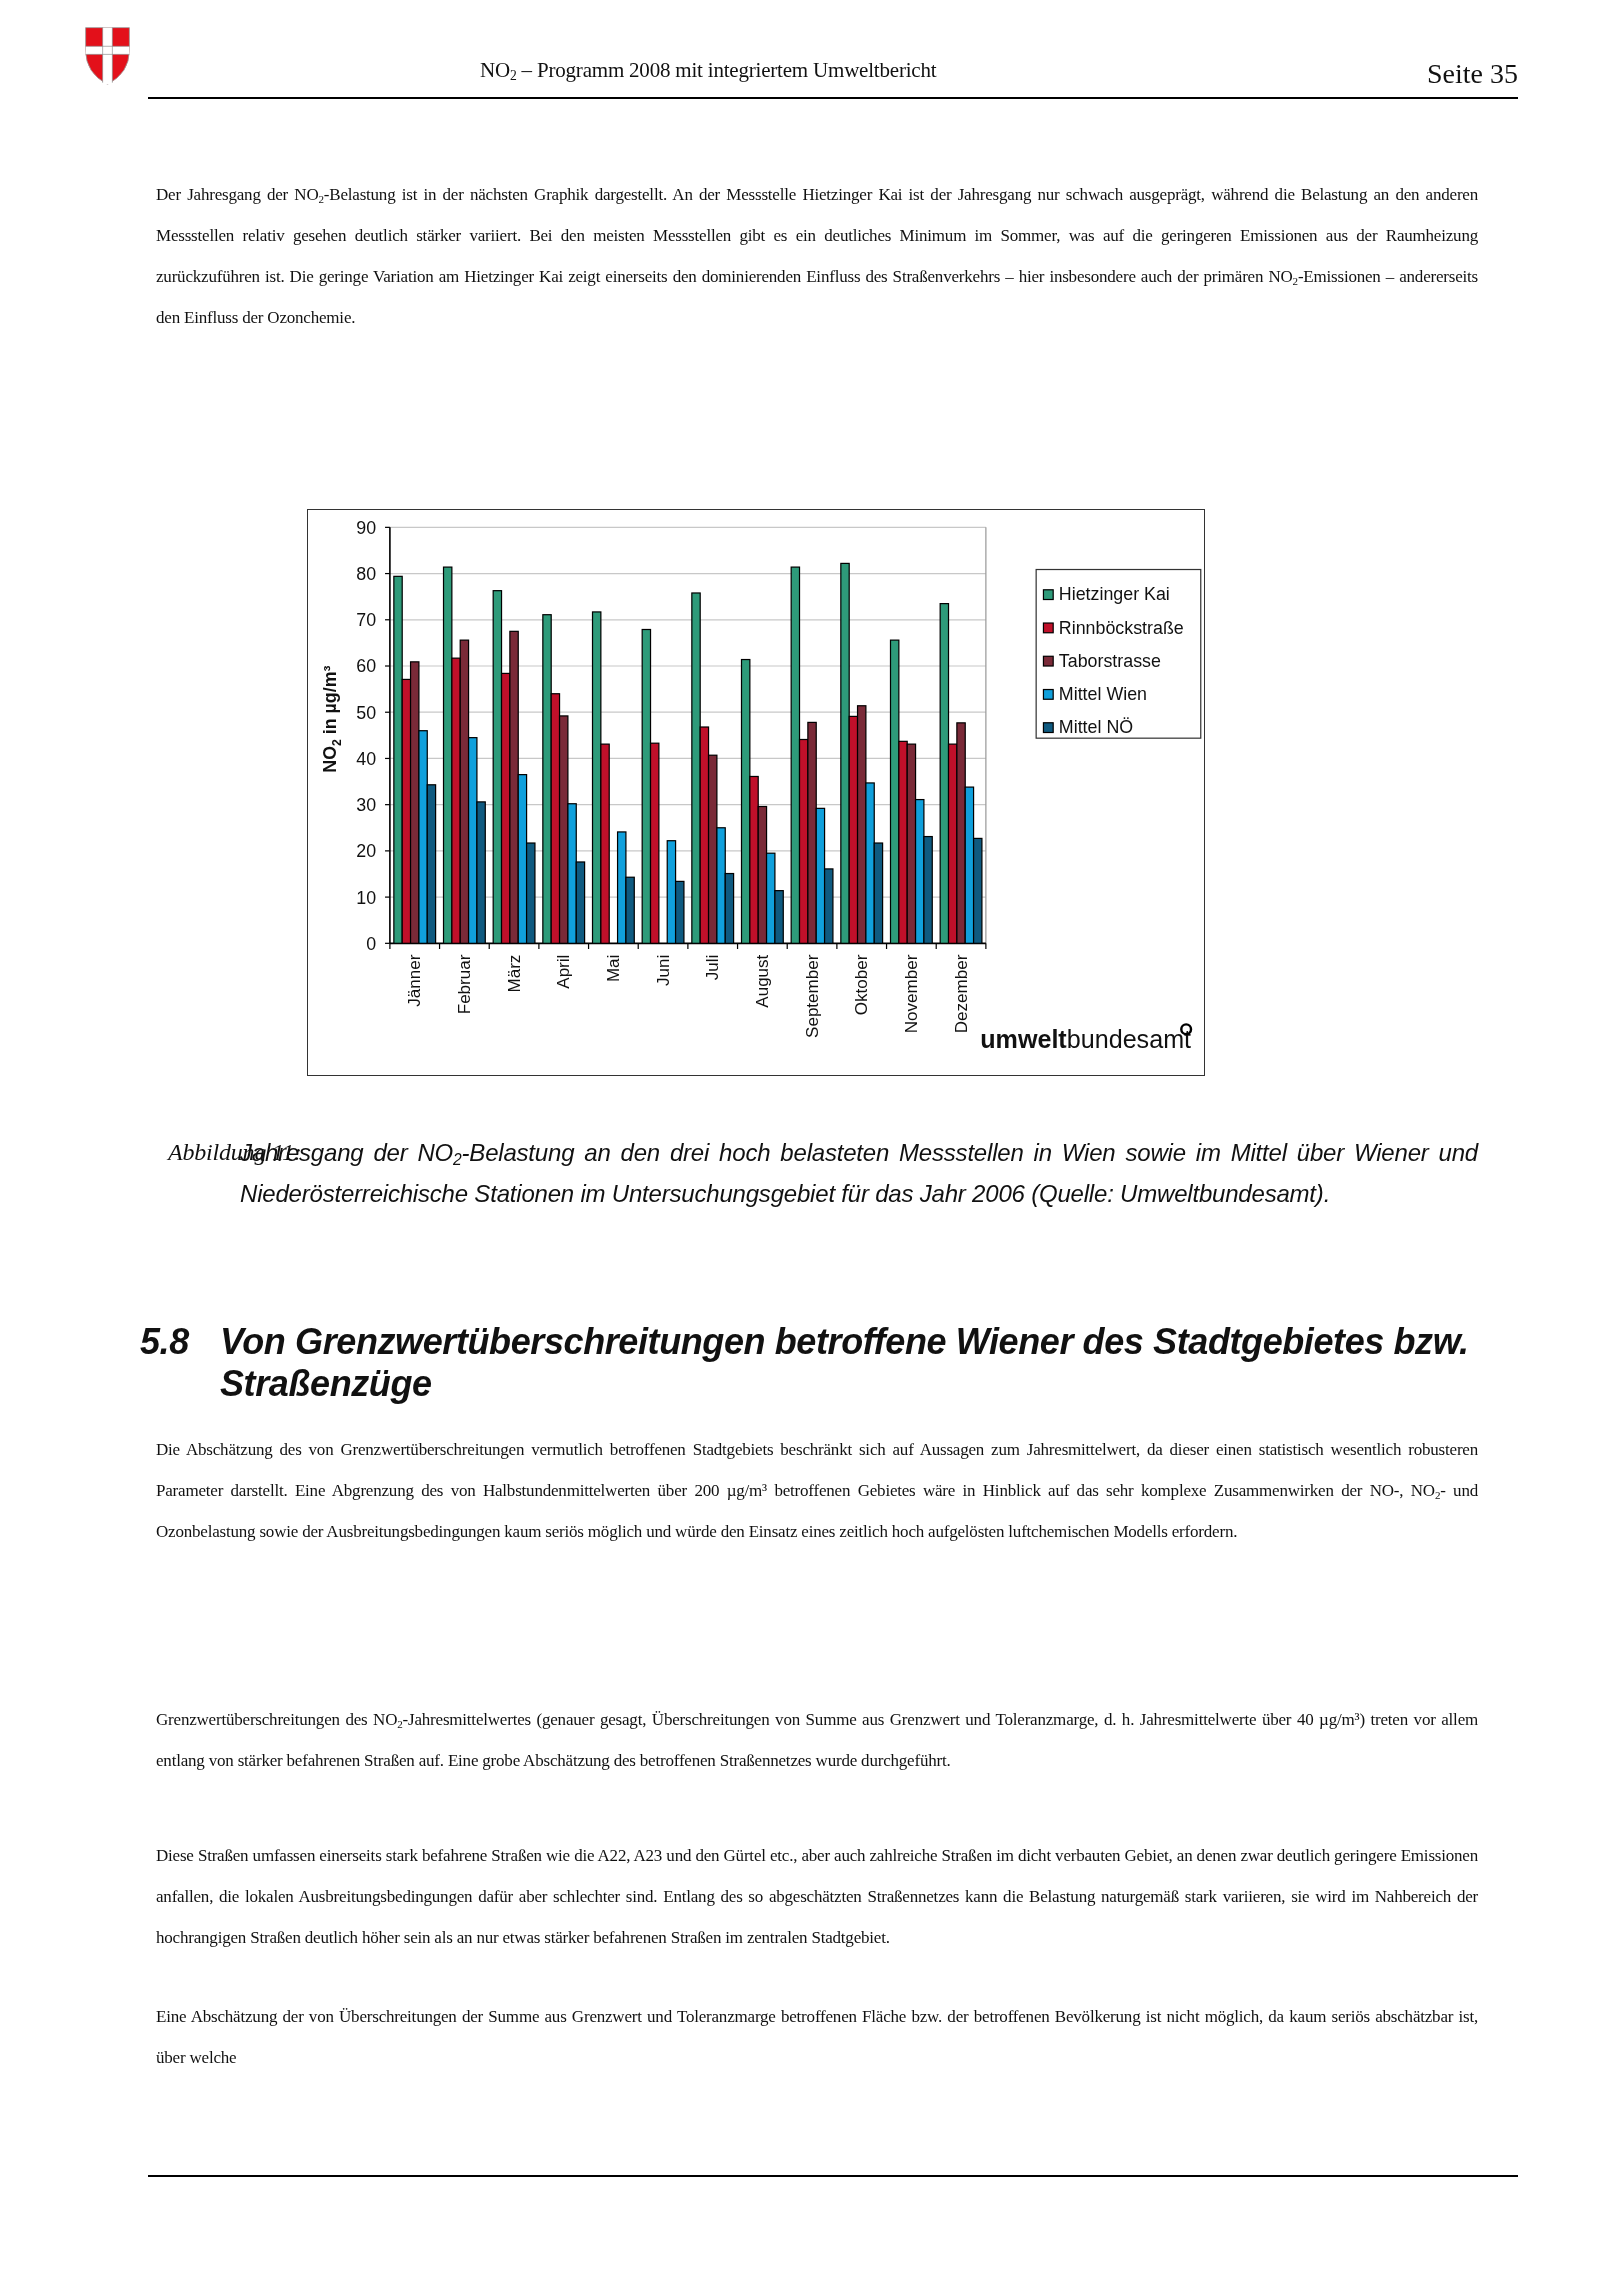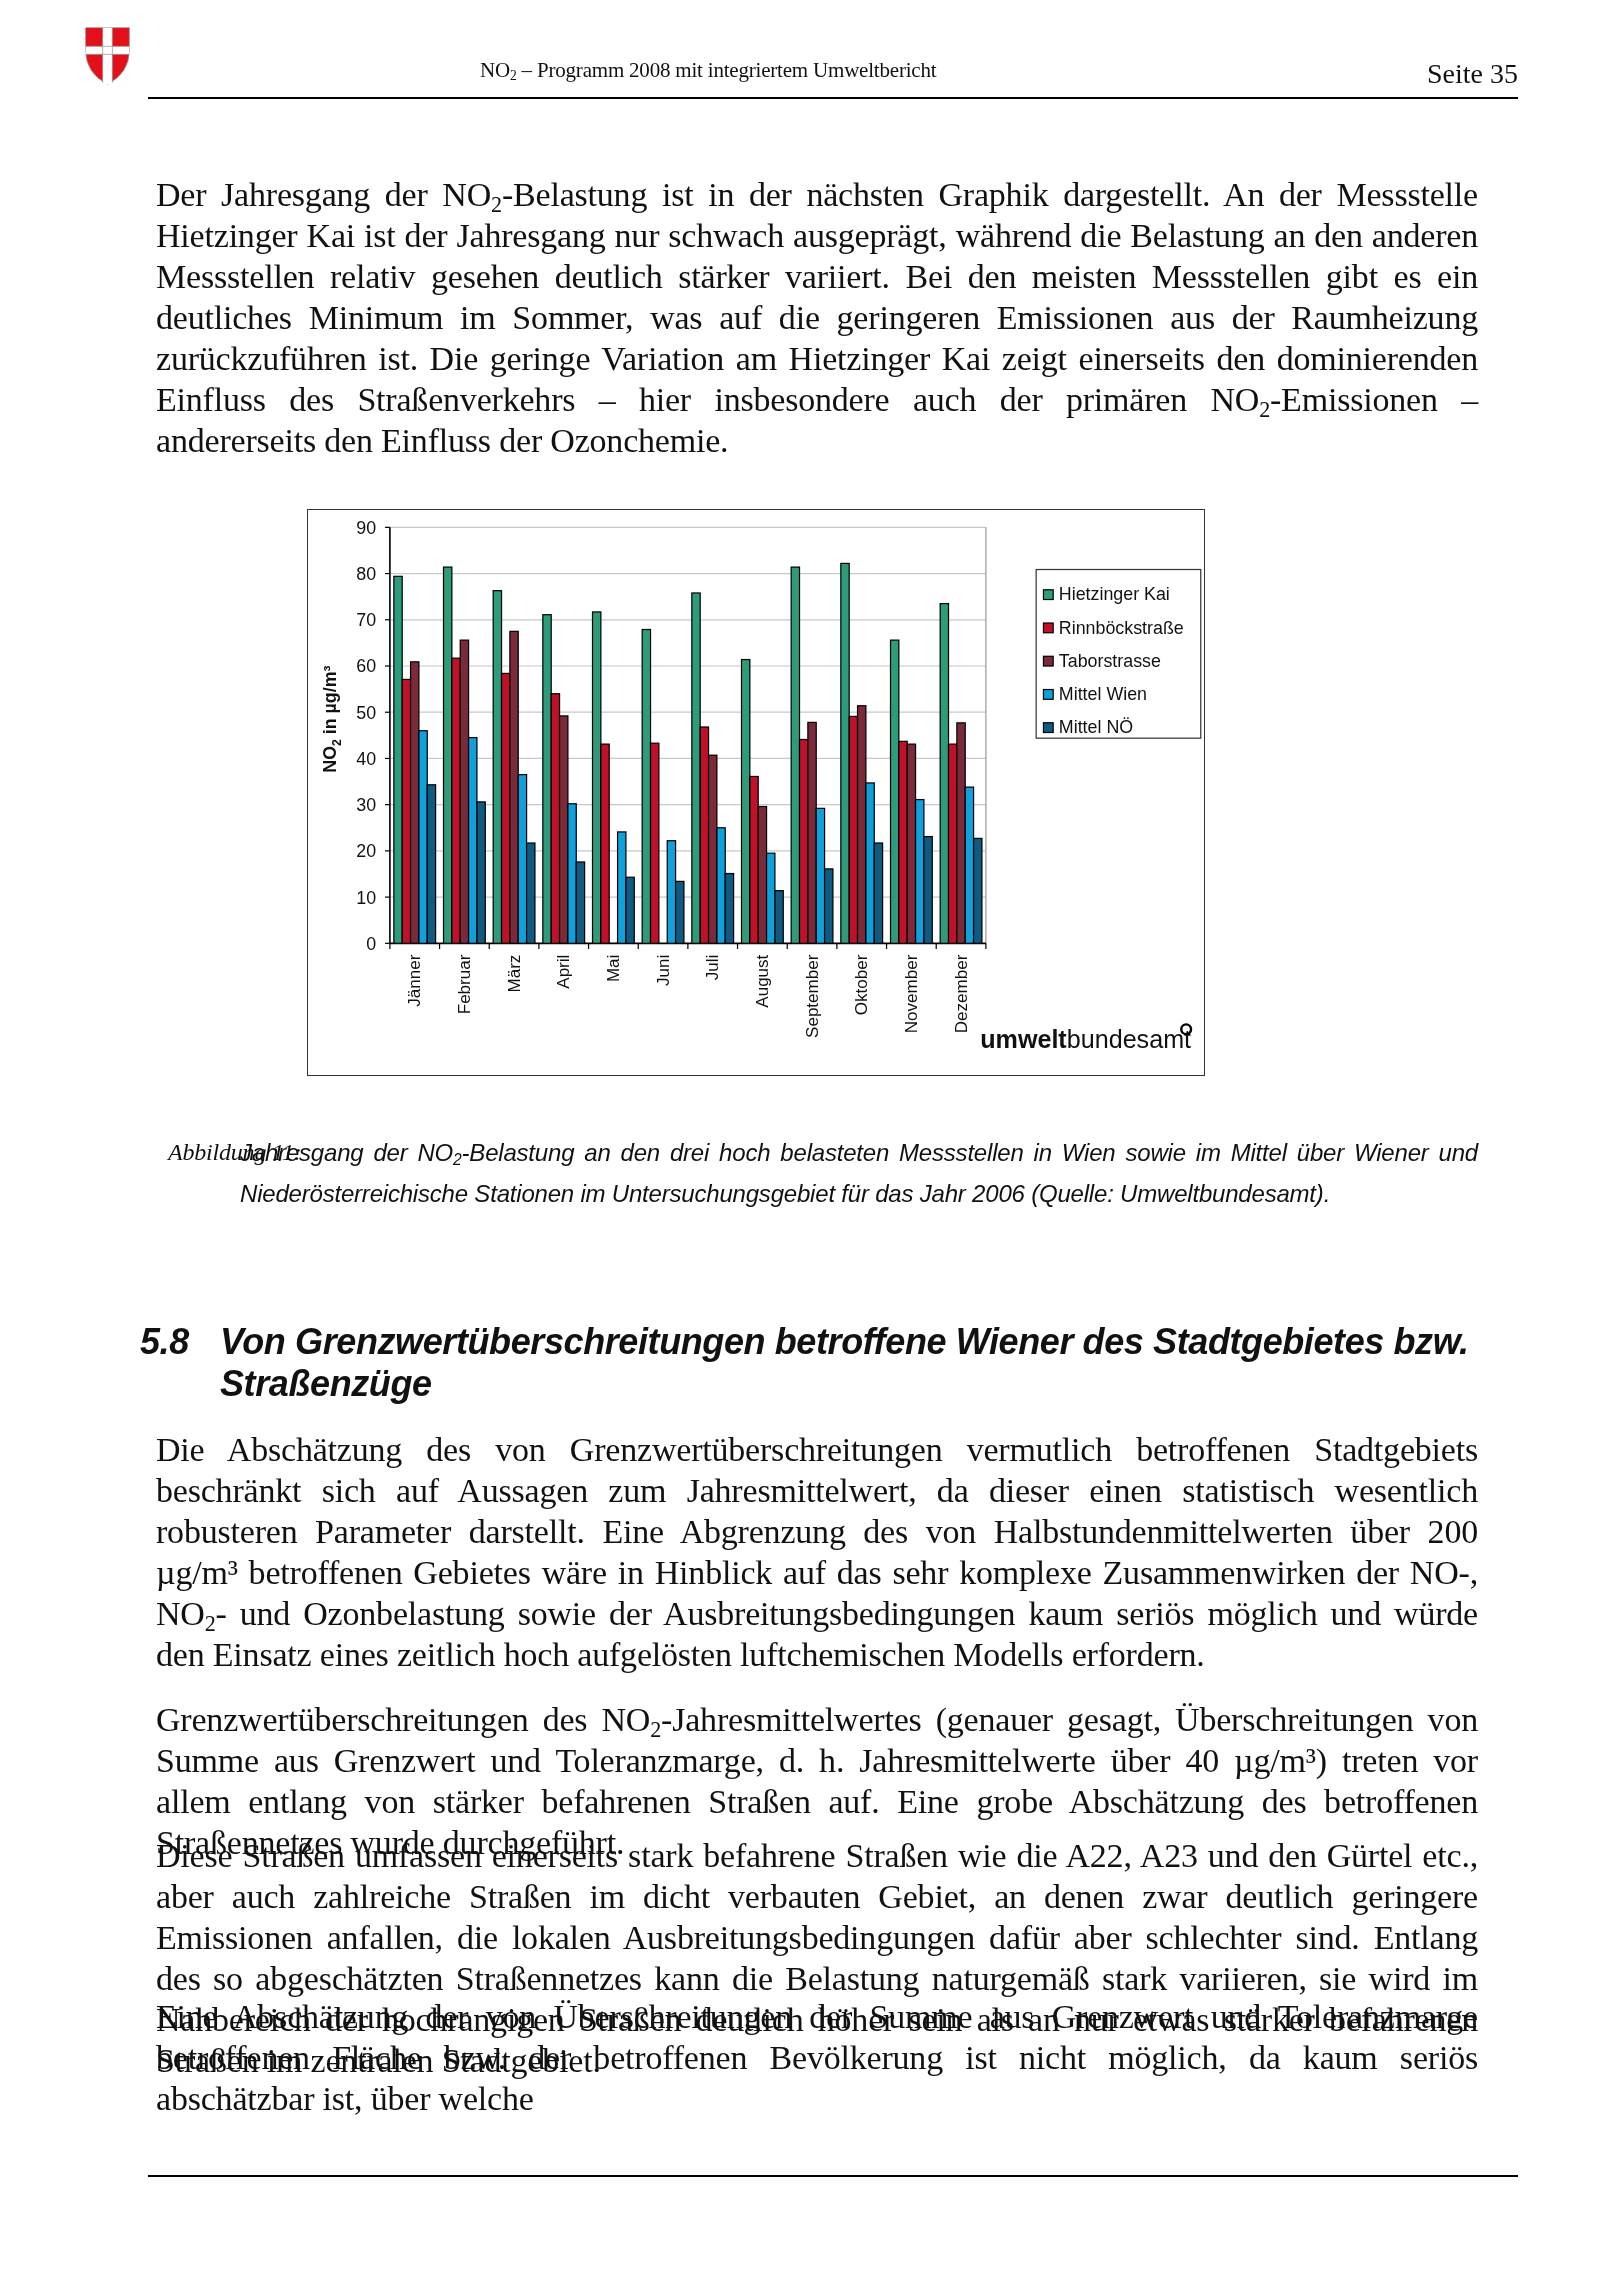--- a/index.html
+++ b/index.html
@@ -7,21 +7,21 @@
   .serif { font-family: "Liberation Serif", "DejaVu Serif", serif; }
   .sans { font-family: "Liberation Sans", "DejaVu Sans", sans-serif; }
 
   
   #logo { position:absolute; left:84px; top:26px; width:47px; height:60px; }
   #hdr-title { position:absolute; left:480px; top:58px; font-size:21px; white-space:nowrap; letter-spacing:-0.2px; }
   #hdr-page { position:absolute; right:104px; top:58px; font-size:28px; white-space:nowrap; }
   #hdr-rule { position:absolute; left:148px; top:97px; width:1370px; height:2.4px; background:#000; }
   #foot-rule { position:absolute; left:148px; top:2175px; width:1370px; height:2.4px; background:#000; }
 
-  .para { position:absolute; left:156px; width:1322px; font-size:34px; line-height:41px; text-align:justify; text-align-last:left; letter-spacing:-0.2px; }
+  .para { position:absolute; left:156px; width:1322px; font-size:17px; line-height:41px; text-align:justify; text-align-last:left; letter-spacing:-0.2px; }
   sub { font-size:0.65em; vertical-align:-0.25em; line-height:0; }
 
   
   #chart-frame { position:absolute; left:307px; top:509px; width:896px; height:565px; border:1.6px solid #333; box-sizing:content-box; }
   #chart-svg { position:absolute; left:0; top:0; }
 
   
   #caption { position:absolute; left:156px; top:1132px; width:1322px; font-size:24px; line-height:41px; font-style:italic; letter-spacing:-0.2px; }
   #caption .cap-label { position:absolute; left:12px; top:0;font-family:Liberation Serif, serif; }
   #caption .cap-body { margin-left:84px; text-align:justify; text-align-last:left; }

